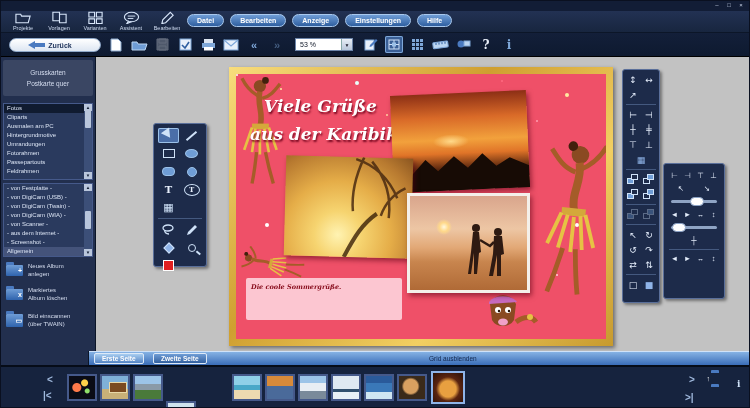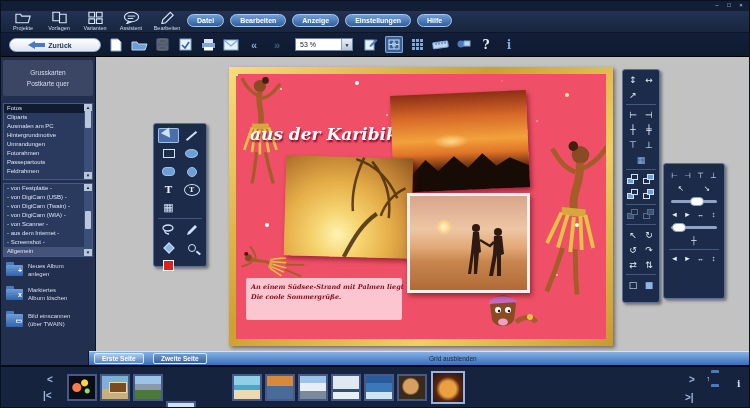--- a/index.html
+++ b/index.html
@@ -436,20 +436,21 @@
             <circle cx="12" cy="24" r="3" fill="#fff"></circle>
               <circle cx="22" cy="24" r="3" fill="#fff"></circle>
             <circle cx="13" cy="25" r="1.2" fill="#201008"></circle>
               <circle cx="23" cy="25" r="1.2" fill="#201008"></circle>
             <ellipse cx="17" cy="36" rx="5" ry="3.5" fill="#f0a0c8"></ellipse>
             <path d="M30 36 C38 30 46 30 50 36" stroke="#a55c28" stroke-width="5" fill="none"></path>
             <circle cx="44" cy="31" r="3" fill="#e6c244"></circle>
           </svg>
         </div>
 
+        <div class="ctitle ct1">Viele Grüße</div>
         <div class="ctitle ct2">aus der Karibik</div>
 
         <div class="photo ph1"></div>
         <div class="photo ph2">
           <svg viewBox="0 0 127 100">
             <path d="M70 2 C90 8 104 22 112 40 M78 0 C70 18 66 36 68 54 M86 4 C100 20 106 40 104 60 M120 30 C108 36 100 46 96 58" stroke="#4a2a10" stroke-width="2.5" fill="none" opacity=".85"></path>
             <path d="M60 100 C70 80 78 66 92 56" stroke="#3a2008" stroke-width="4" fill="none" opacity=".8"></path>
           </svg>
         </div>
         <div class="photo ph3">
@@ -458,21 +459,20 @@
               <circle cx="16" cy="6" r="4"></circle>
                 <path d="M13 10 L19 10 L21 30 L19 31 L17 52 L14 52 L14 31 L11 52 L8 52 L11 30 z"></path>
               <circle cx="38" cy="10" r="4"></circle>
                 <path d="M34 14 L42 14 L44 32 L41 33 L41 54 L37 54 L37 33 L33 54 L29 54 L33 32 z"></path>
               <path d="M20 18 L30 24 L34 20" stroke="#2e1a12" stroke-width="2.5" fill="none"></path>
             </g>
           </svg>
         </div>
 
         <div class="msgbox">
-          <div>An einem Südsee-Strand mit Palmen liegt</div>
           <div>Die coole Sommergrüße.</div>
         </div>
       </div>
     </div>
 
     <div class="fpal palL">
       <div class="pgrid">
         <span class="pc selected">
             <span class="cursor-gl"></span>
           </span>

